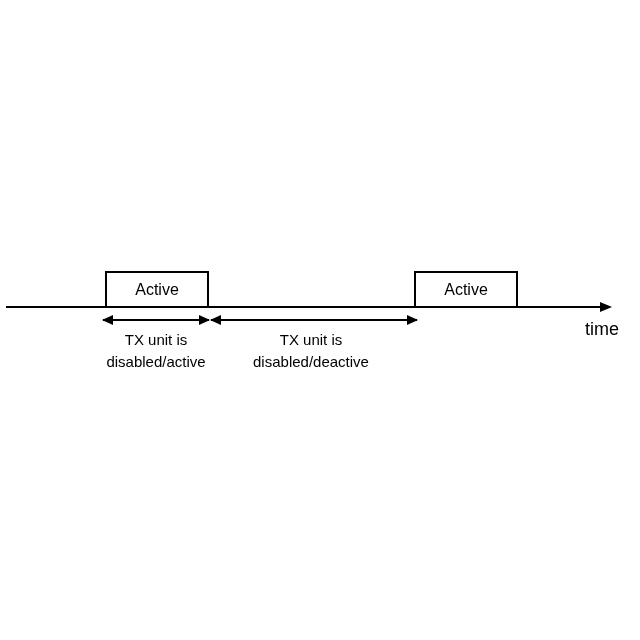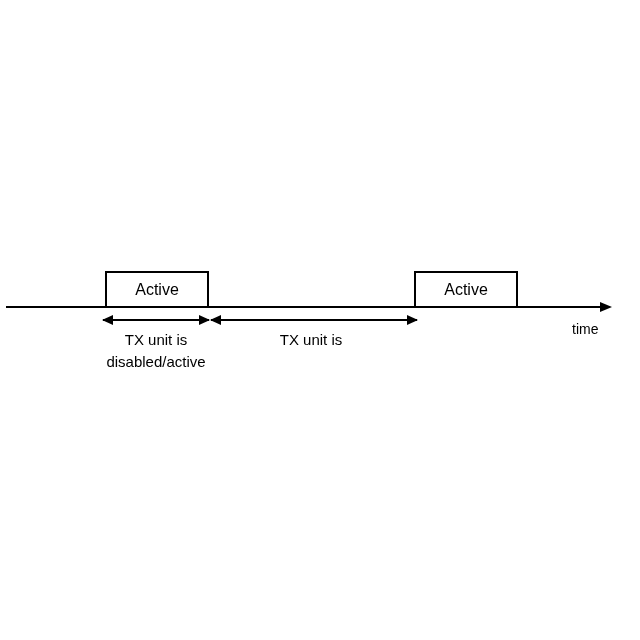--- a/index.html
+++ b/index.html
@@ -94,22 +94,22 @@
   }
   .label1 { left: 66px;  width: 180px; }
   .label2 { left: 216px; width: 190px; }
 
   
   .time-label {
     position: absolute;
     left: 572px;
     top: 319px;
     width: 60px;
-    text-align: left;
-    font-size: 14px;
+    text-align: center;
+    font-size: 18px;
     line-height: 20px;
   }
 </style>
 </head>
 <body>
 
 <div class="canvas">
 
   <div class="timeline"></div>
   <div class="timeline-head"></div>
@@ -125,17 +125,18 @@
   <div class="dbl-arrow arrow1"></div>
   <div class="dbl-arrow arrow2"></div>
 
   <div class="interval-label label1">
     <div>TX unit is</div>
     <div>disabled/active</div>
   </div>
 
   <div class="interval-label label2">
     <div>TX unit is</div>
+    <div>disabled/deactive</div>
   </div>
 
   <div class="time-label">time</div>
 
 </div>
 
 </body></html>

